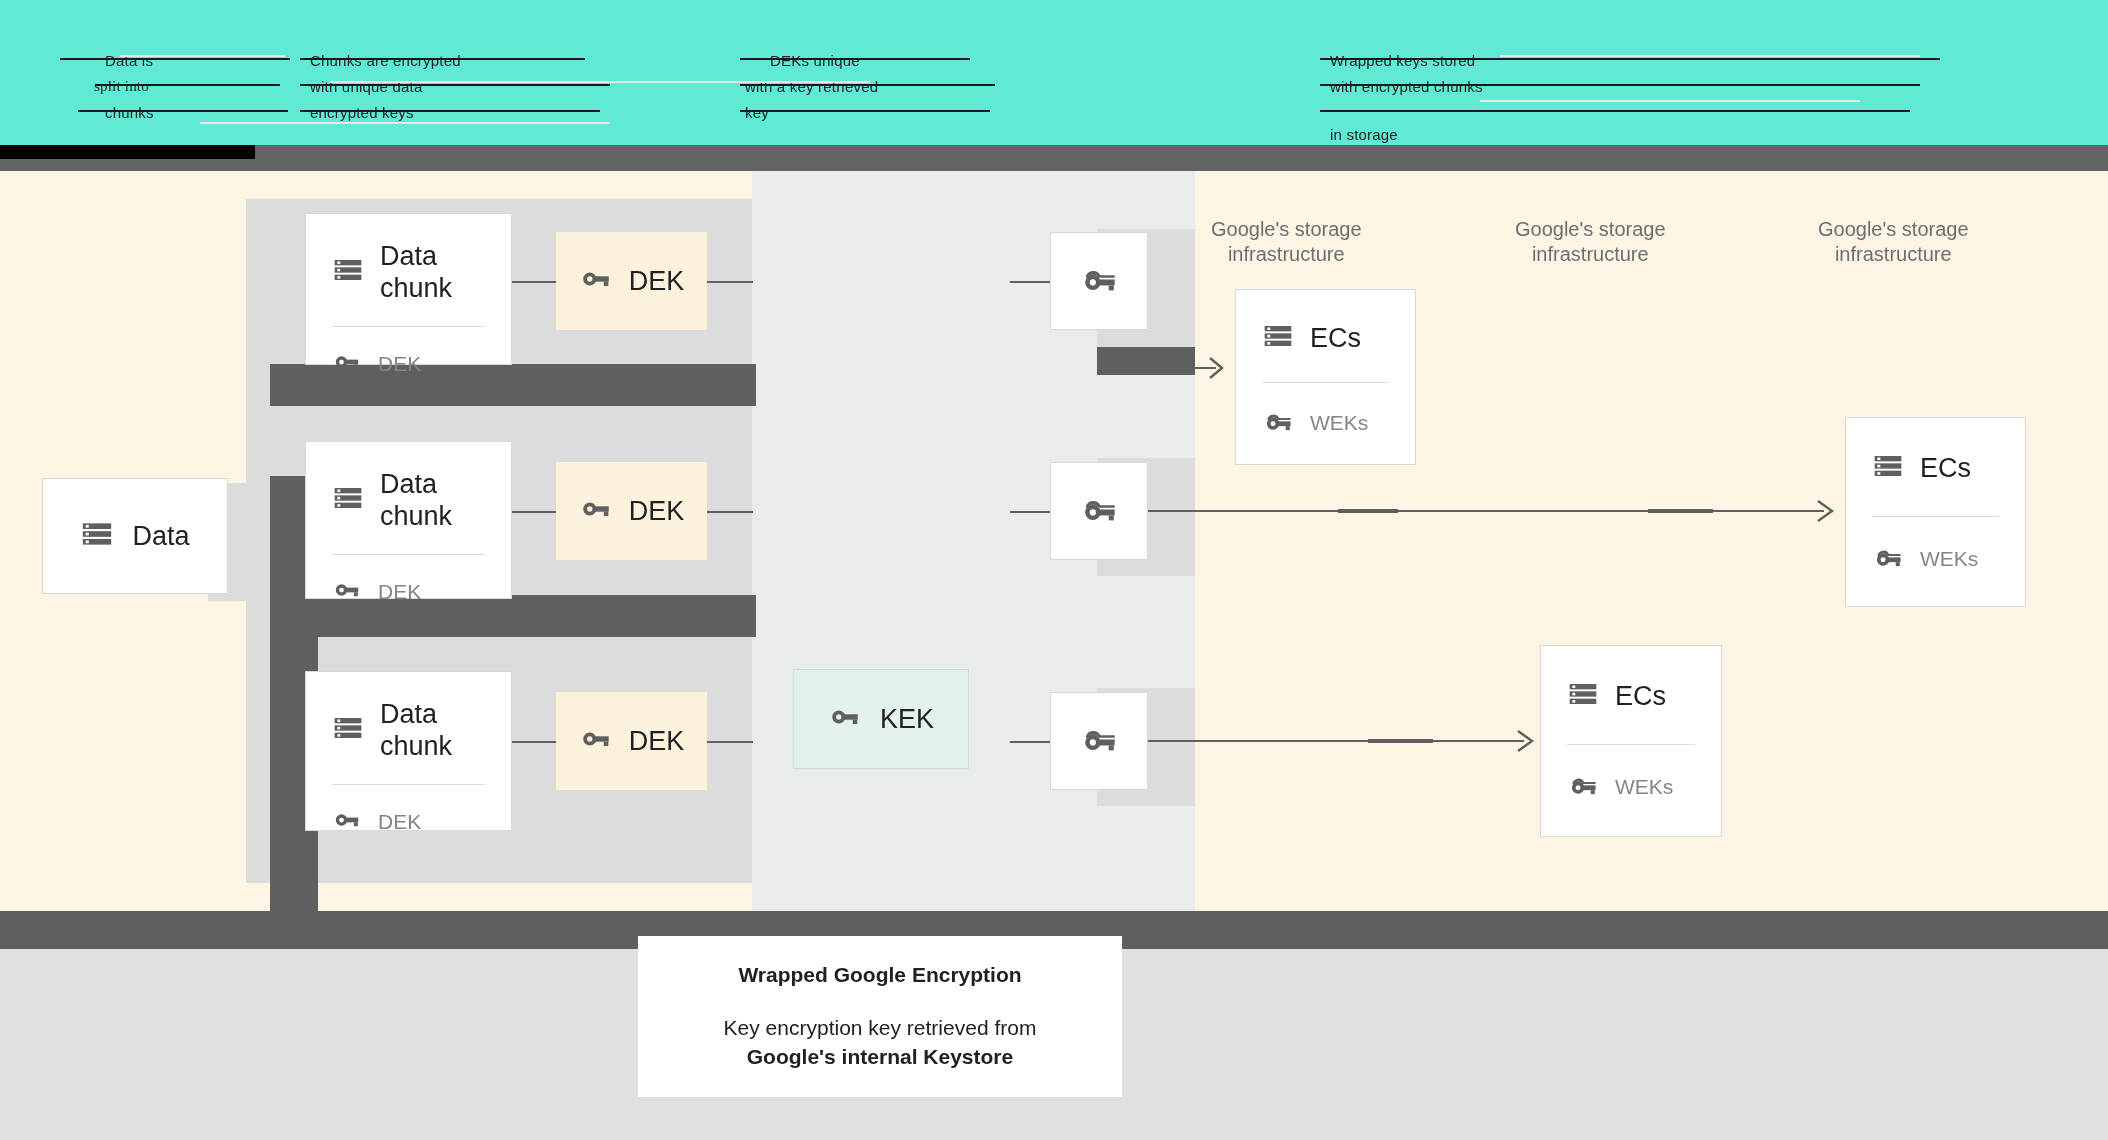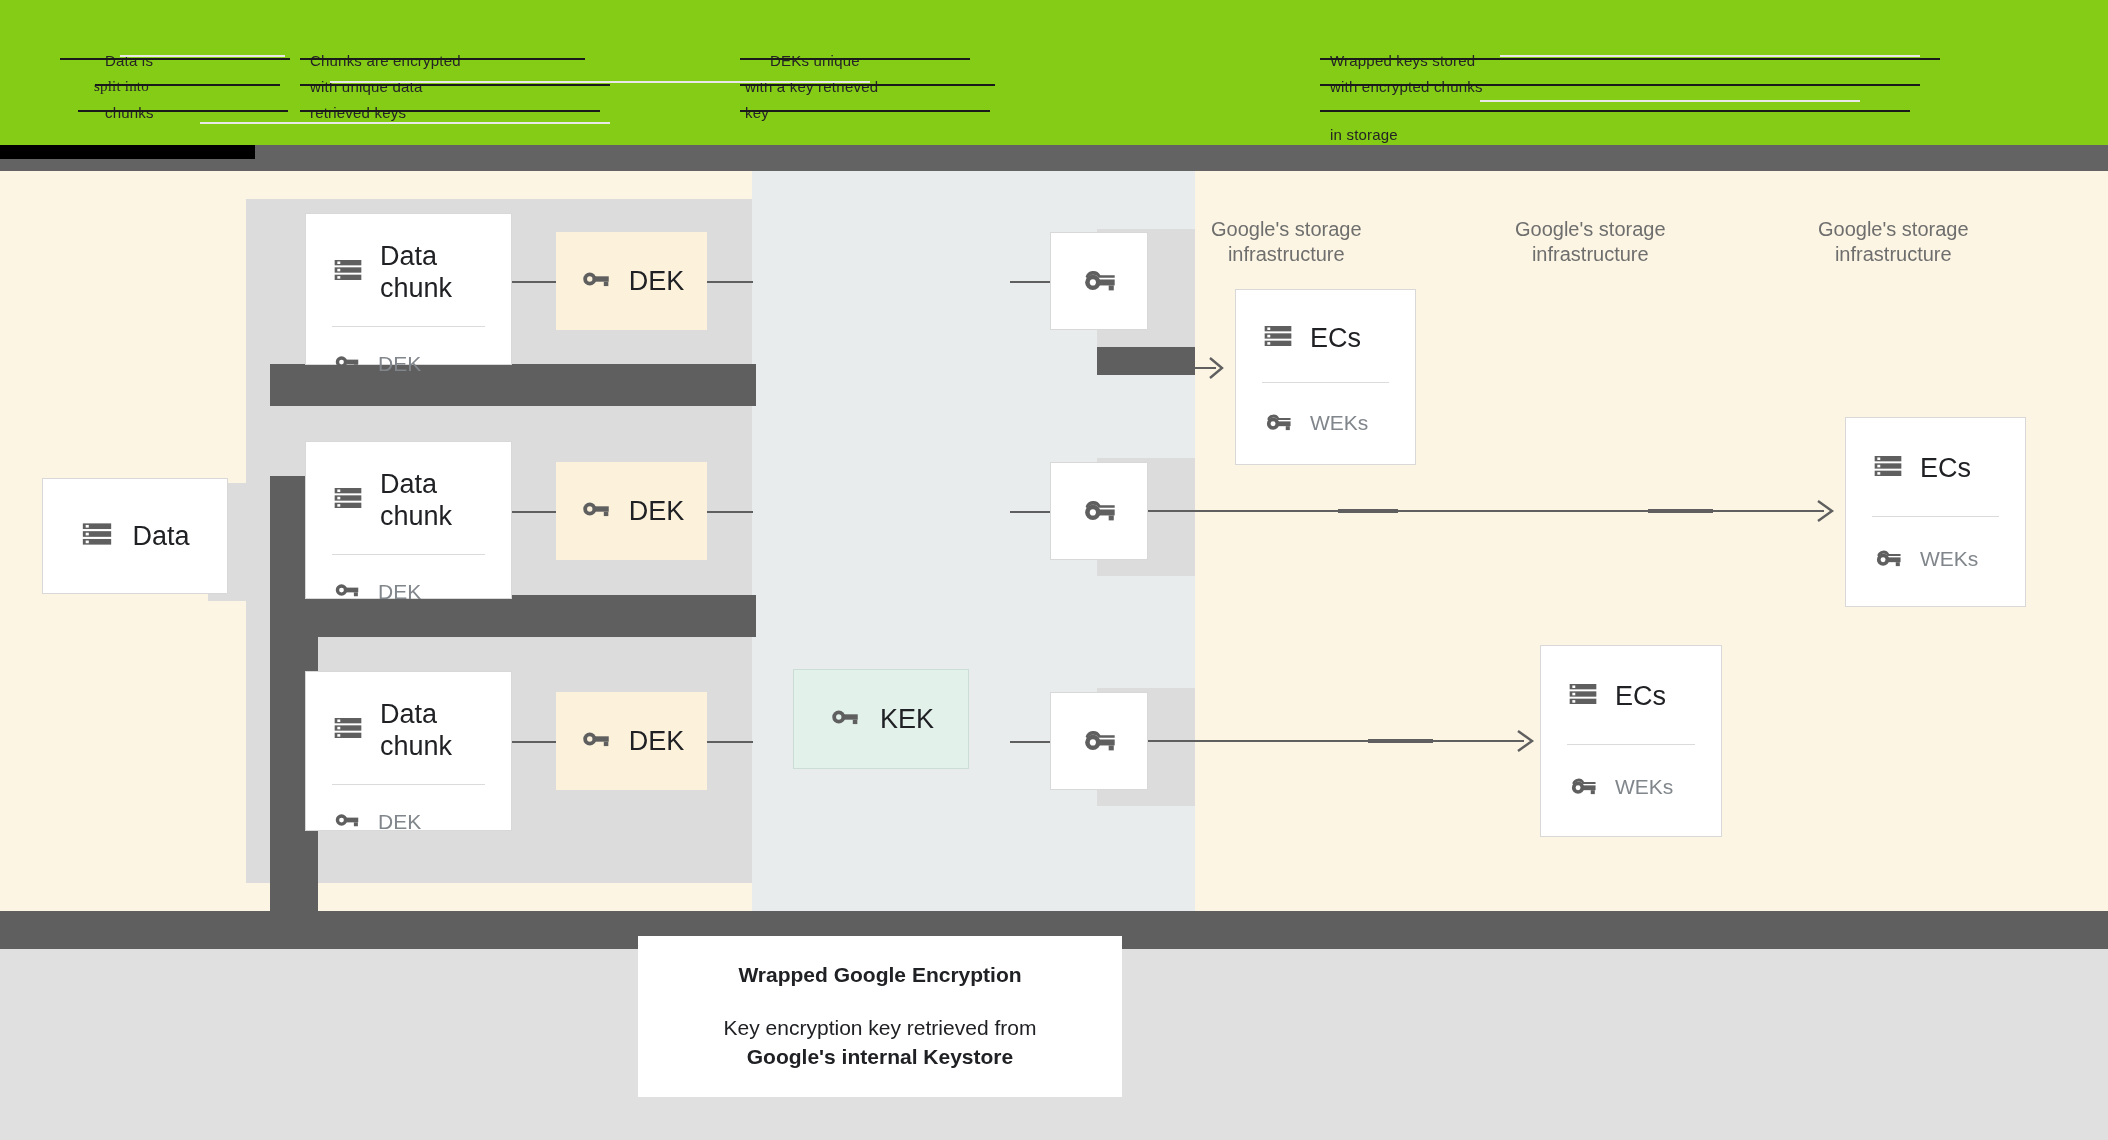--- a/index.html
+++ b/index.html
@@ -8,21 +8,21 @@
     width: 2108px; height: 1140px;
     background: #000;
     font-family: "Liberation Sans", sans-serif;
     overflow: hidden;
   }
   #root { position: relative; width: 2108px; height: 1140px; background: #000; }
 
   
   .top-band {
     position: absolute; left: 0; top: 0; width: 2108px; height: 173px;
-    background: #84cc16;
+    background: #5eead4;
     overflow: hidden;
   }
   .redact-line {
     position: absolute;
     color: #242424;
     font-size: 15px;
     line-height: 17px;
     white-space: nowrap;
     letter-spacing: 0.2px;
     font-family: "Liberation Sans", sans-serif;
@@ -175,21 +175,21 @@
 
 <div id="root">
 
   <div class="top-band">
     <div class="redact-line" style="left:105px; top:52px;">Data is</div>
     <div class="redact-line" style="left:94px; top:78px;font-family:Liberation Serif, serif;">split into</div>
     <div class="redact-line" style="left:105px; top:104px;">chunks</div>
 
     <div class="redact-line" style="left:310px; top:52px;">Chunks are encrypted</div>
     <div class="redact-line" style="left:310px; top:78px;">with unique data</div>
-    <div class="redact-line" style="left:310px; top:104px;">retrieved keys</div>
+    <div class="redact-line" style="left:310px; top:104px;">encrypted keys</div>
 
     <div class="redact-line" style="left:770px; top:52px;">DEKs unique</div>
     <div class="redact-line" style="left:745px; top:78px;">with a key retrieved</div>
     <div class="redact-line" style="left:745px; top:104px;">key</div>
 
     <div class="redact-line" style="left:1330px; top:52px;">Wrapped keys stored</div>
     <div class="redact-line" style="left:1330px; top:78px;">with encrypted chunks</div>
     <div class="redact-line" style="left:1330px; top:104px;margin-top:22px;">in storage</div>
 
     <div class="redact-strike" style="left:60px; top:58px; width:230px;"></div>

